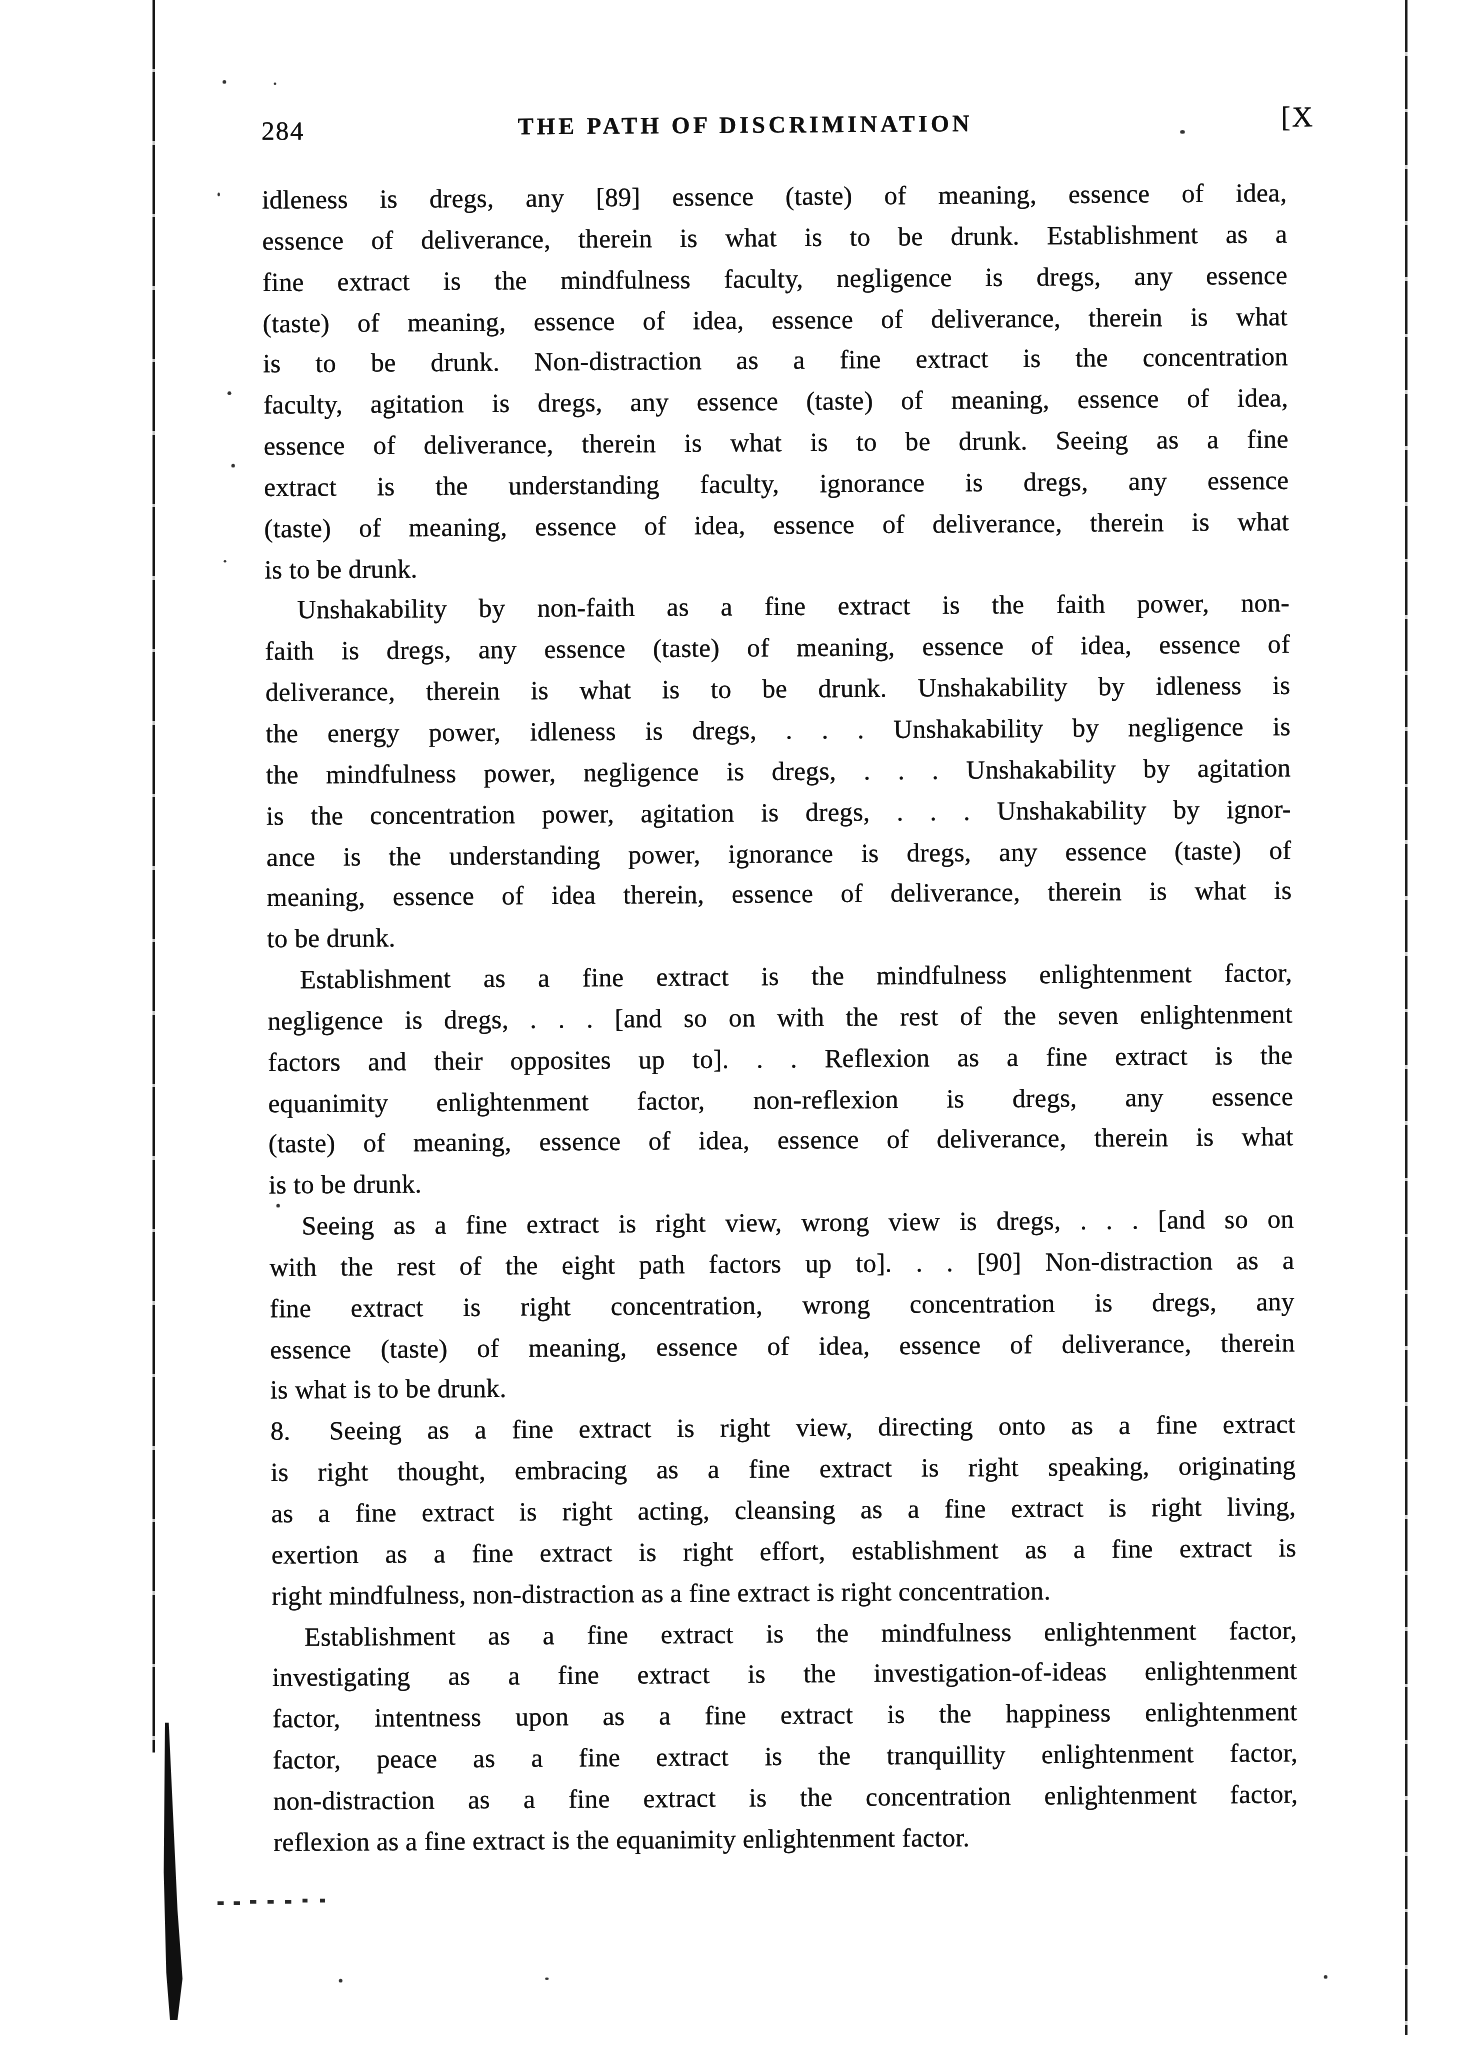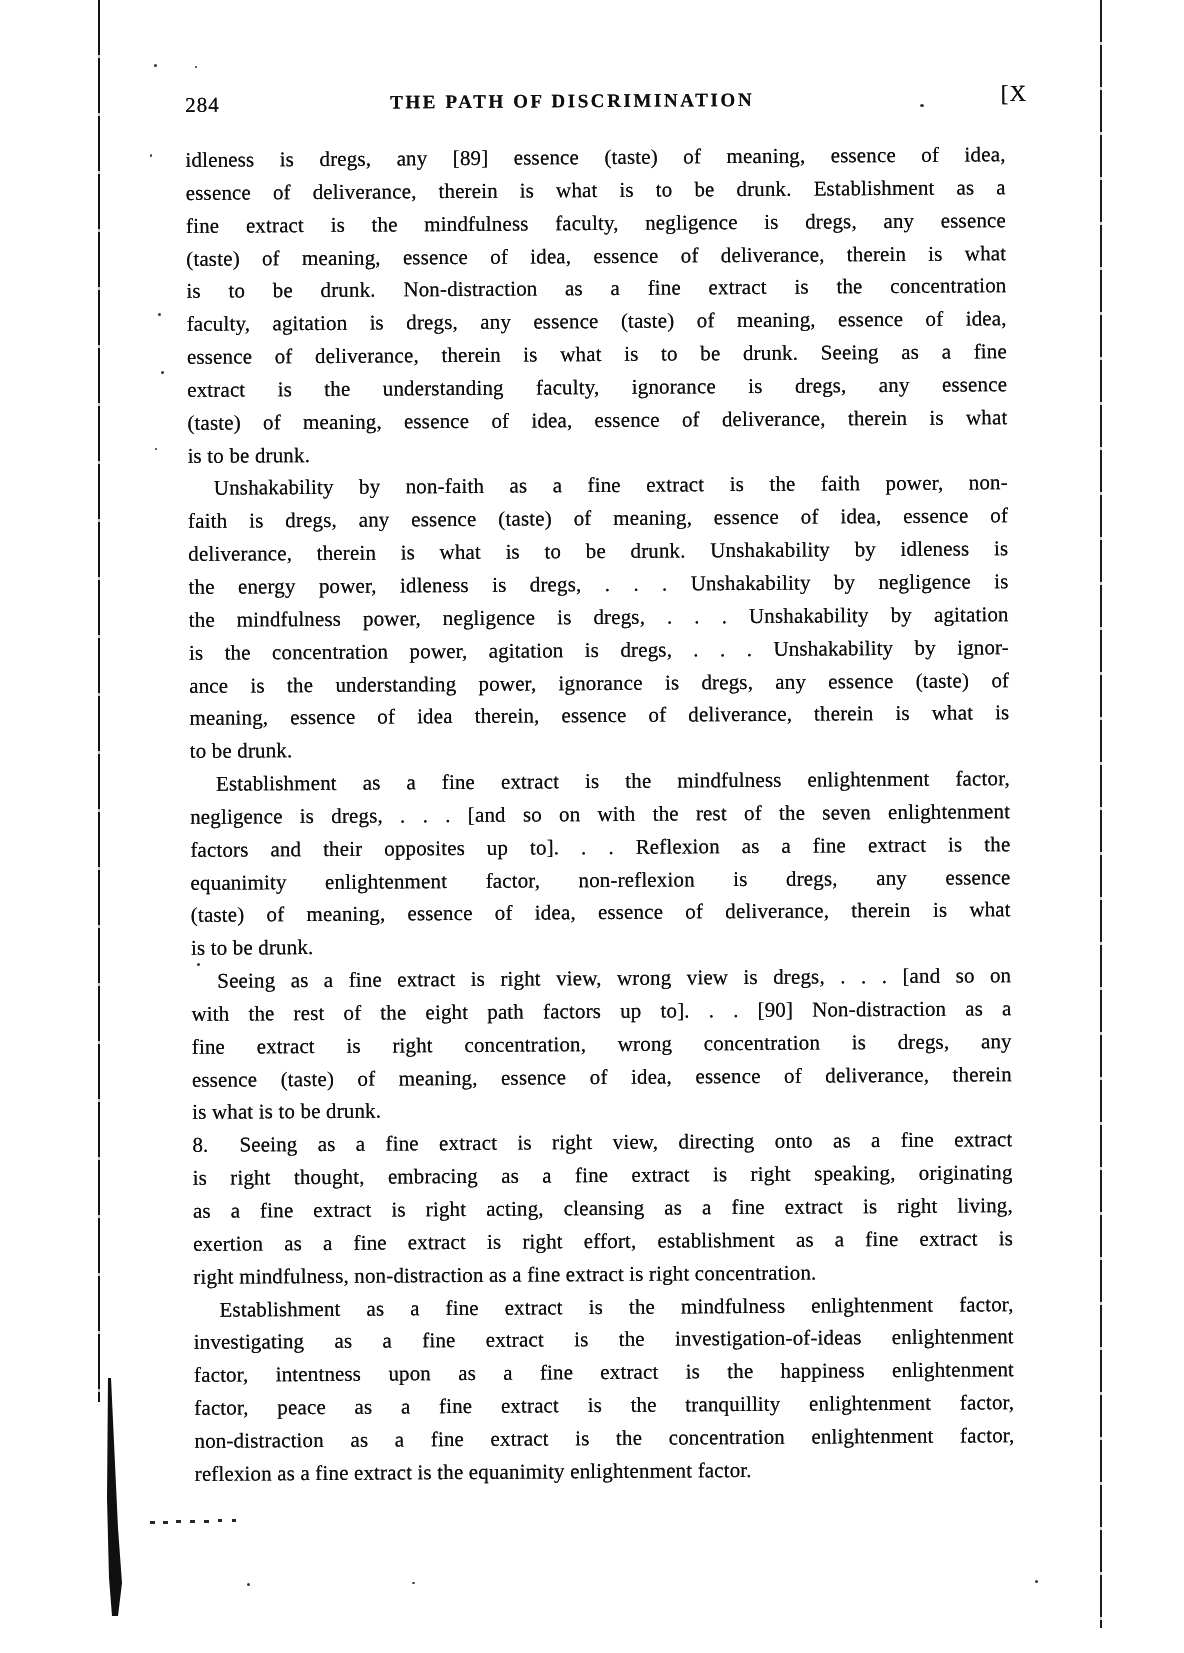--- a/index.html
+++ b/index.html
@@ -11,20 +11,21 @@
     width: 1184px;
     height: 1653px;
     position: relative;
     overflow: hidden;
     font-family: "Liberation Serif", "DejaVu Serif", serif;
   }
   .page {
     position: absolute;
     inset: 0;
     background: #ffffff;
+    margin-left: 24px;
   }
   
   .text-layer {
     position: absolute;
     left: 0; top: 0;
     width: 1184px;
     height: 1653px;
     transform: rotate(-0.4deg);
     transform-origin: 600px 800px;
     color: #0f0f0f;

